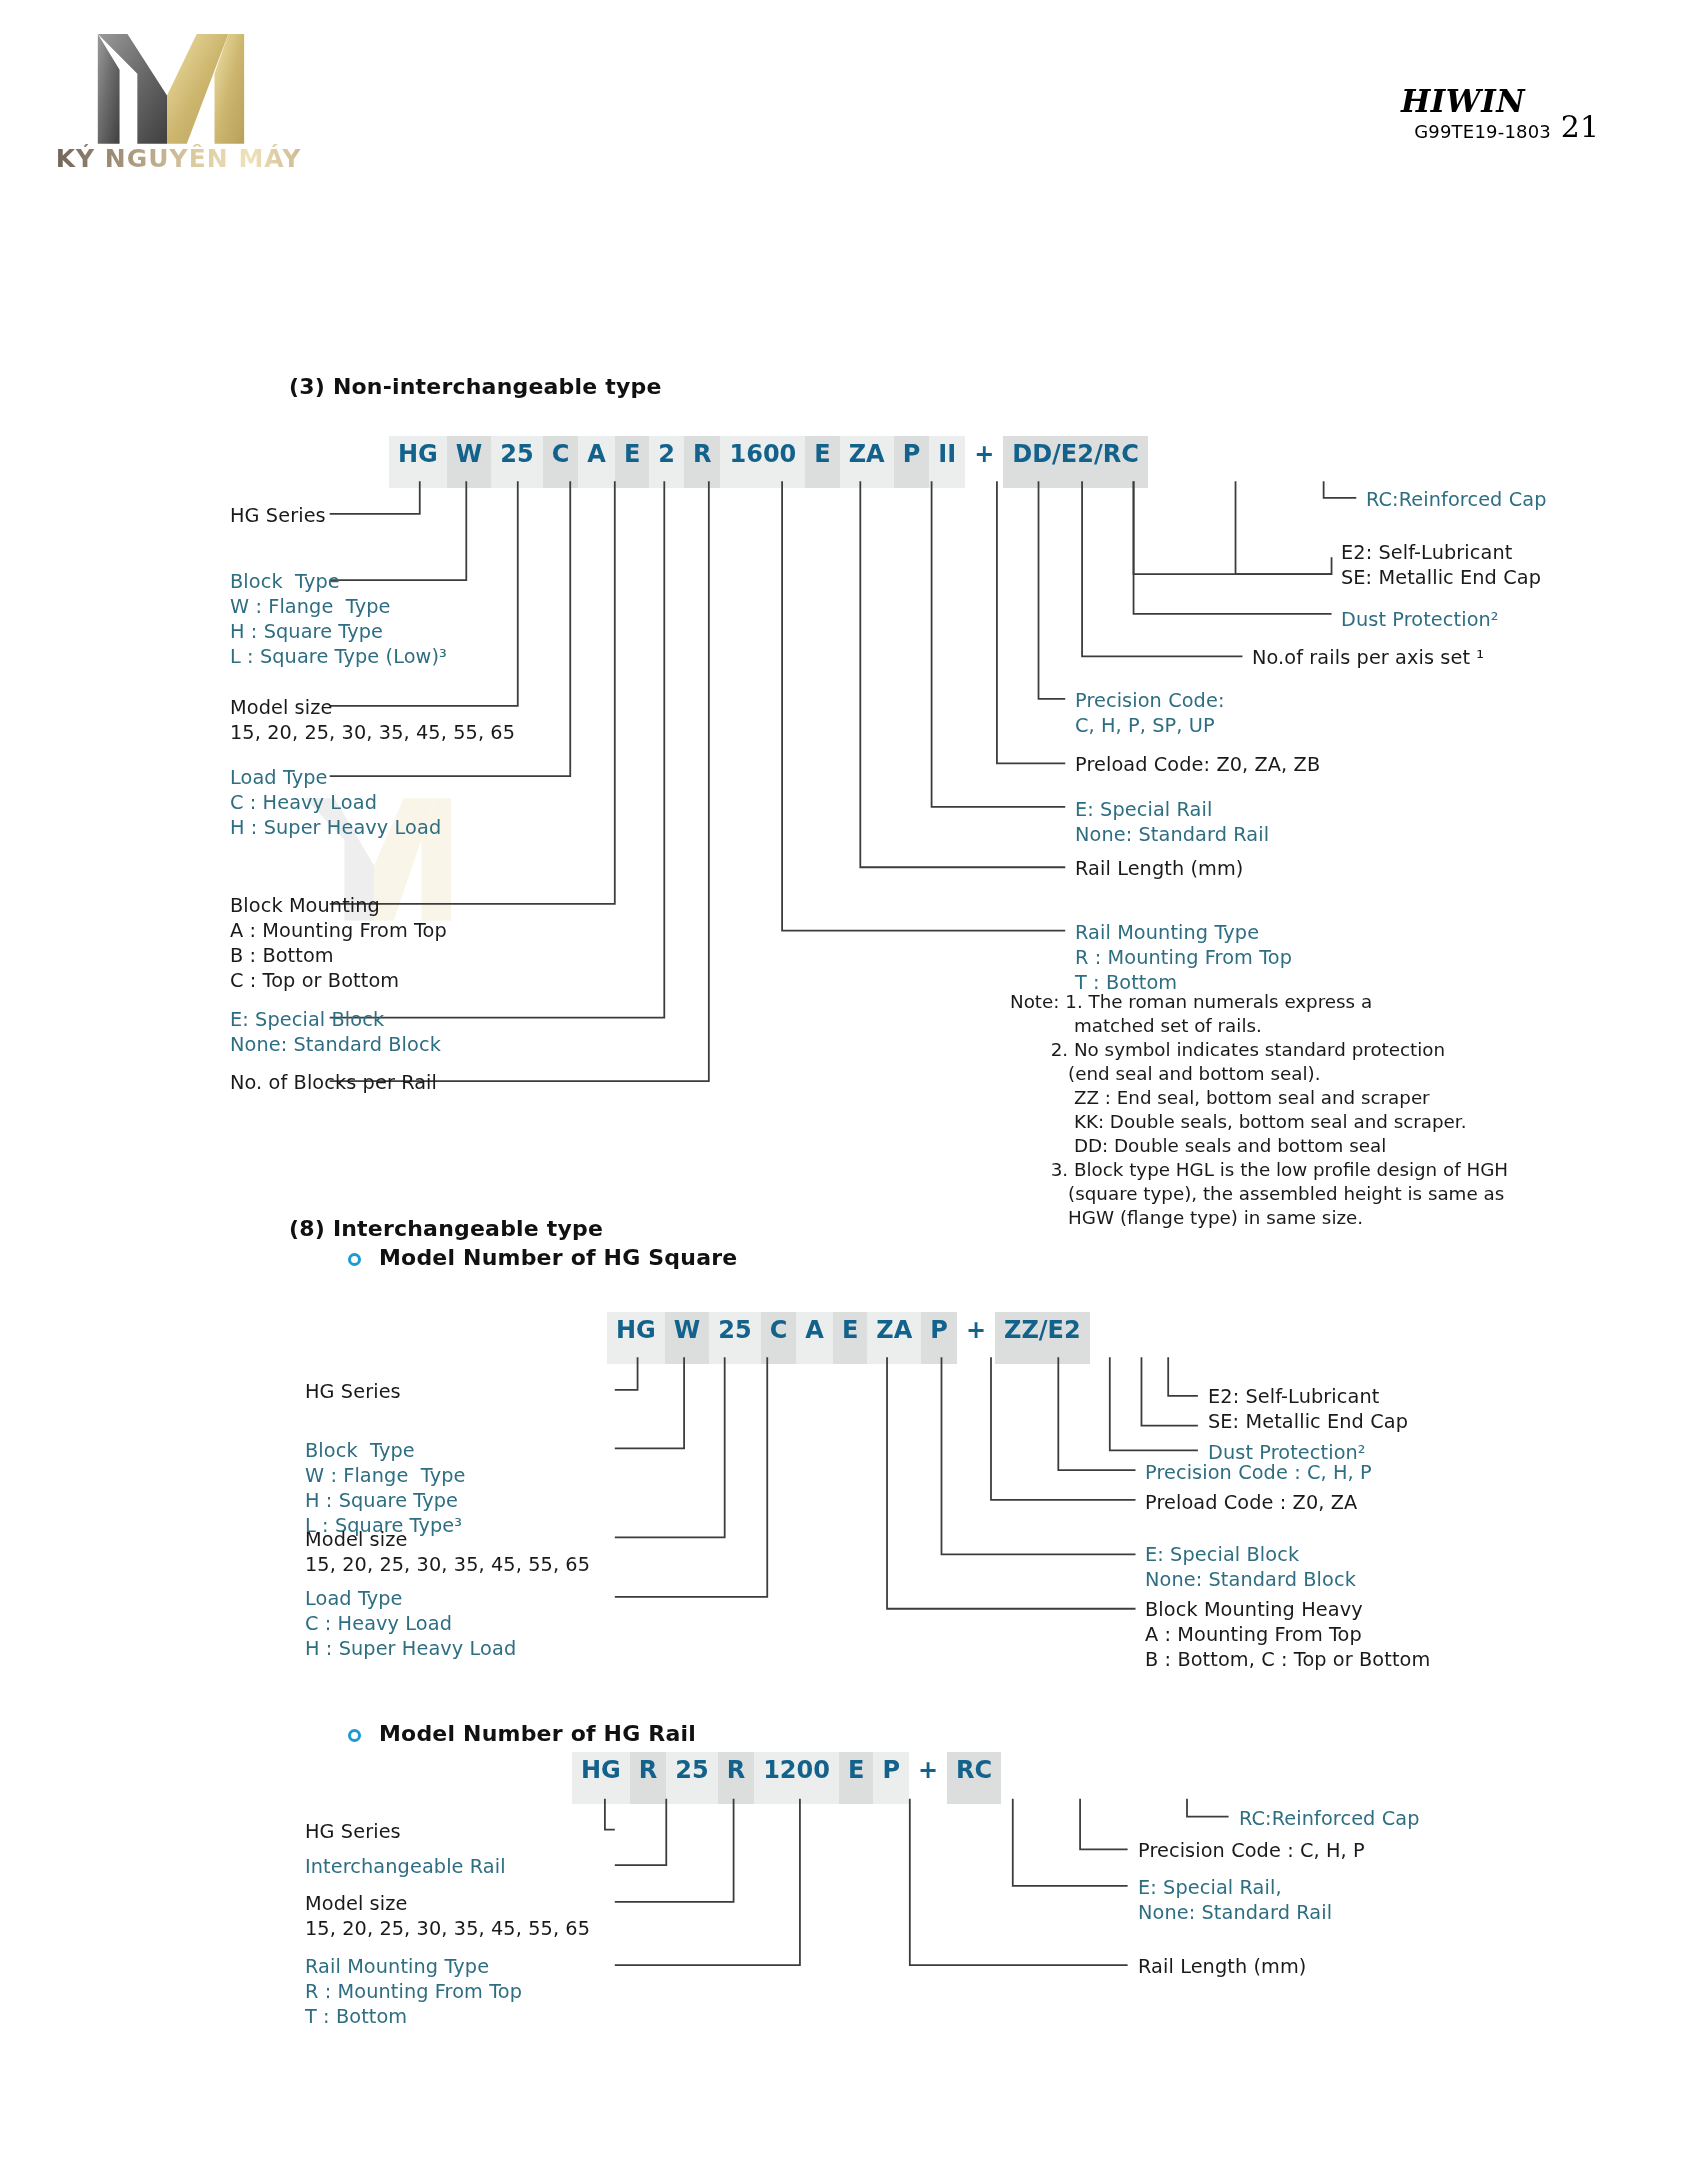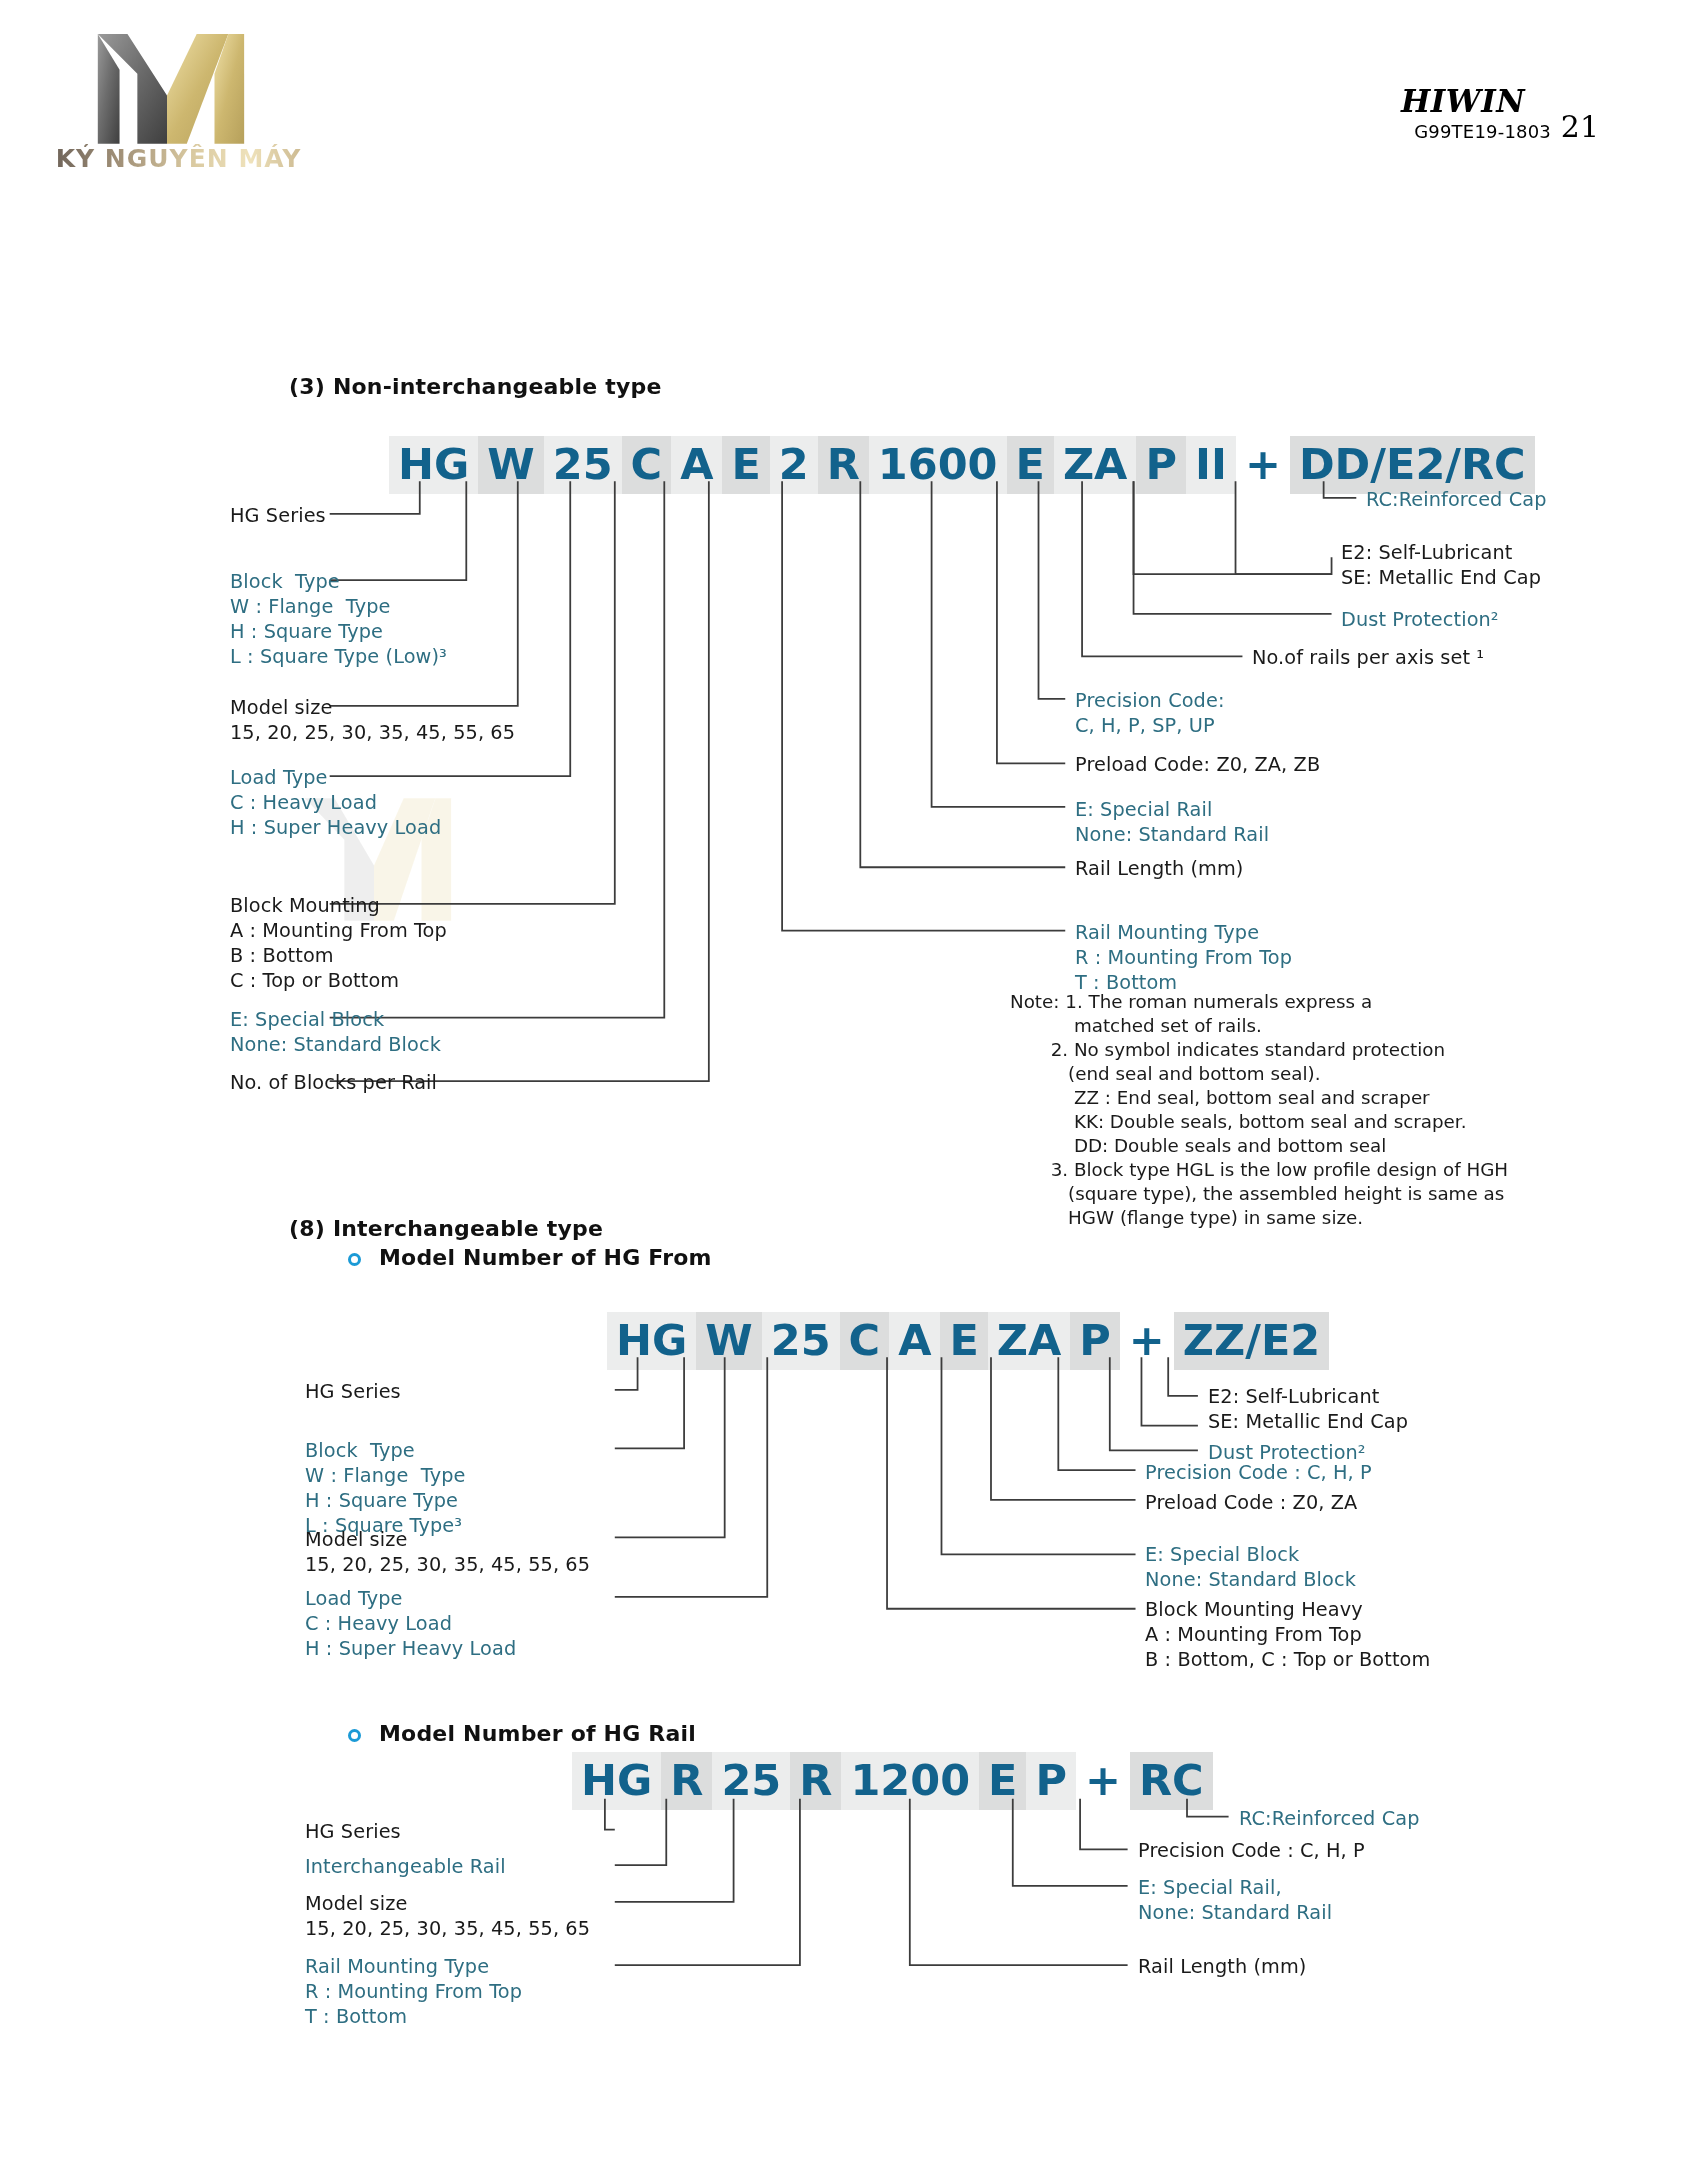--- a/index.html
+++ b/index.html
@@ -53,22 +53,22 @@
   .sec-title{font-size:22px;font-weight:bold;color:#111;letter-spacing:0.2px;}
   .sub-title{font-size:22px;font-weight:bold;color:#111;letter-spacing:0.2px;}
   .bullet-ring{
     display:inline-block;width:13px;height:13px;border:3px solid #1b9ad6;
     border-radius:50%;vertical-align:middle;margin-right:18px;box-sizing:border-box;
   }
 
   
   .code-row{display:flex;align-items:flex-end;}
   .code-cell{
-    font-size:43px;font-weight:bold;color:#12628c;
-    padding:6px 9px 7px 9px;line-height:1.05;
+    font-size:24px;font-weight:bold;color:#12628c;
+    padding:6px 9px 21px 9px;line-height:1.05;
     display:flex;align-items:center;justify-content:center;
     font-family:"DejaVu Sans","Liberation Sans",sans-serif;
   }
   .cell-a{background:#eceded;}
   .cell-b{background:#dcdddd;}
   .cell-n{background:transparent;}
 
   
   .lbl{font-size:19.3px;line-height:25px;white-space:pre;letter-spacing:0.1px;}
   .lbl.teal{color:#2e6e82;}
@@ -205,21 +205,21 @@
            ZZ : End seal, bottom seal and scraper
            KK: Double seals, bottom seal and scraper.
            DD: Double seals and bottom seal
        3. Block type HGL is the low profile design of HGH
           (square type), the assembled height is same as
           HGW (flange type) in same size.</div>
 
 <div class="abs sec-title" style="left:289px;top:1216px;">(8) Interchangeable type</div>
 
 <div class="abs sub-title" style="left:348px;top:1245px;">
-  <span class="bullet-ring"></span><span>Model Number of HG From</span>
+  <span class="bullet-ring"></span><span>Model Number of HG Square</span>
 </div>
 
 <div class="abs code-row" id="s2b-code" style="left:607px;top:1312px;">
     <div class="code-cell cell-a">HG</div>
     <div class="code-cell cell-b">W</div>
     <div class="code-cell cell-a">25</div>
     <div class="code-cell cell-b">C</div>
     <div class="code-cell cell-a">A</div>
     <div class="code-cell cell-b">E</div>
     <div class="code-cell cell-a">ZA</div>

